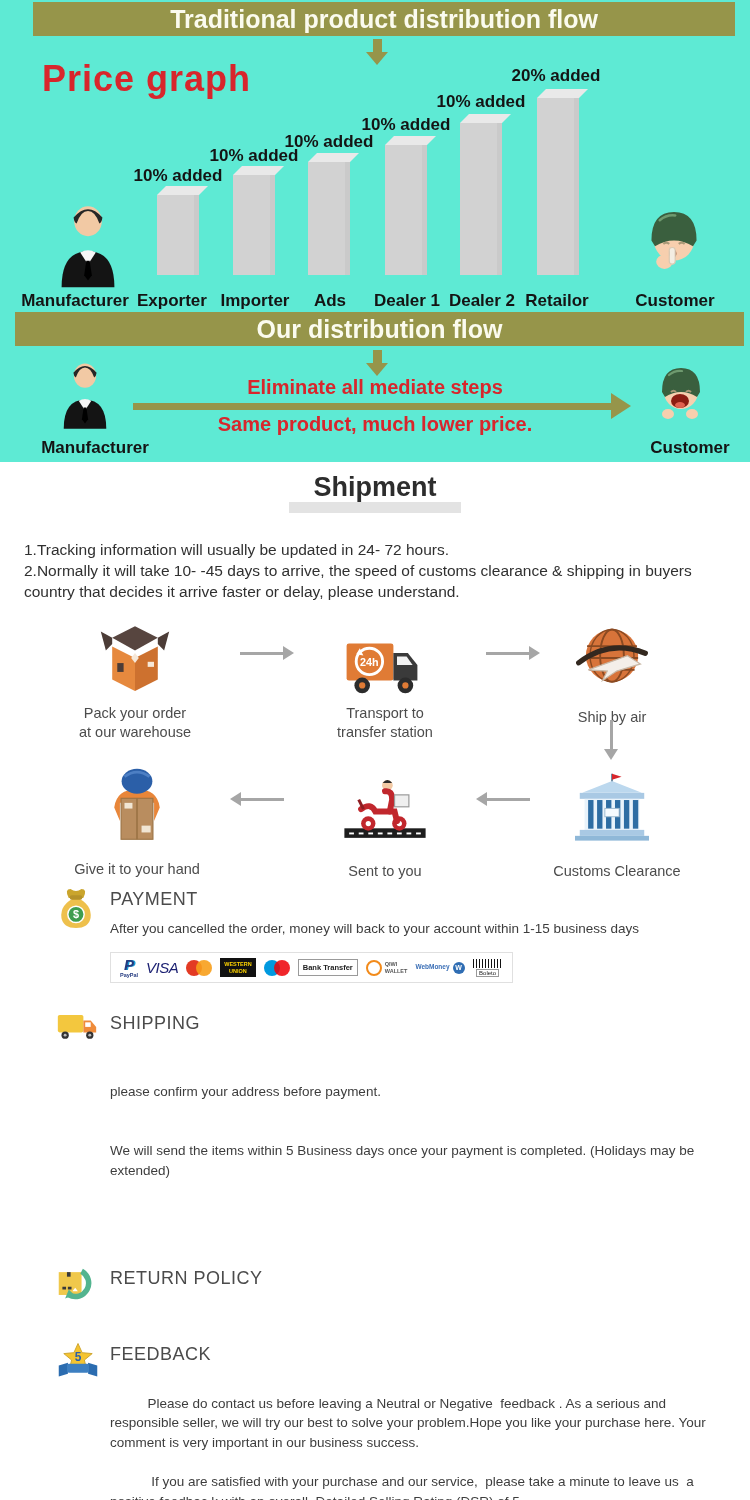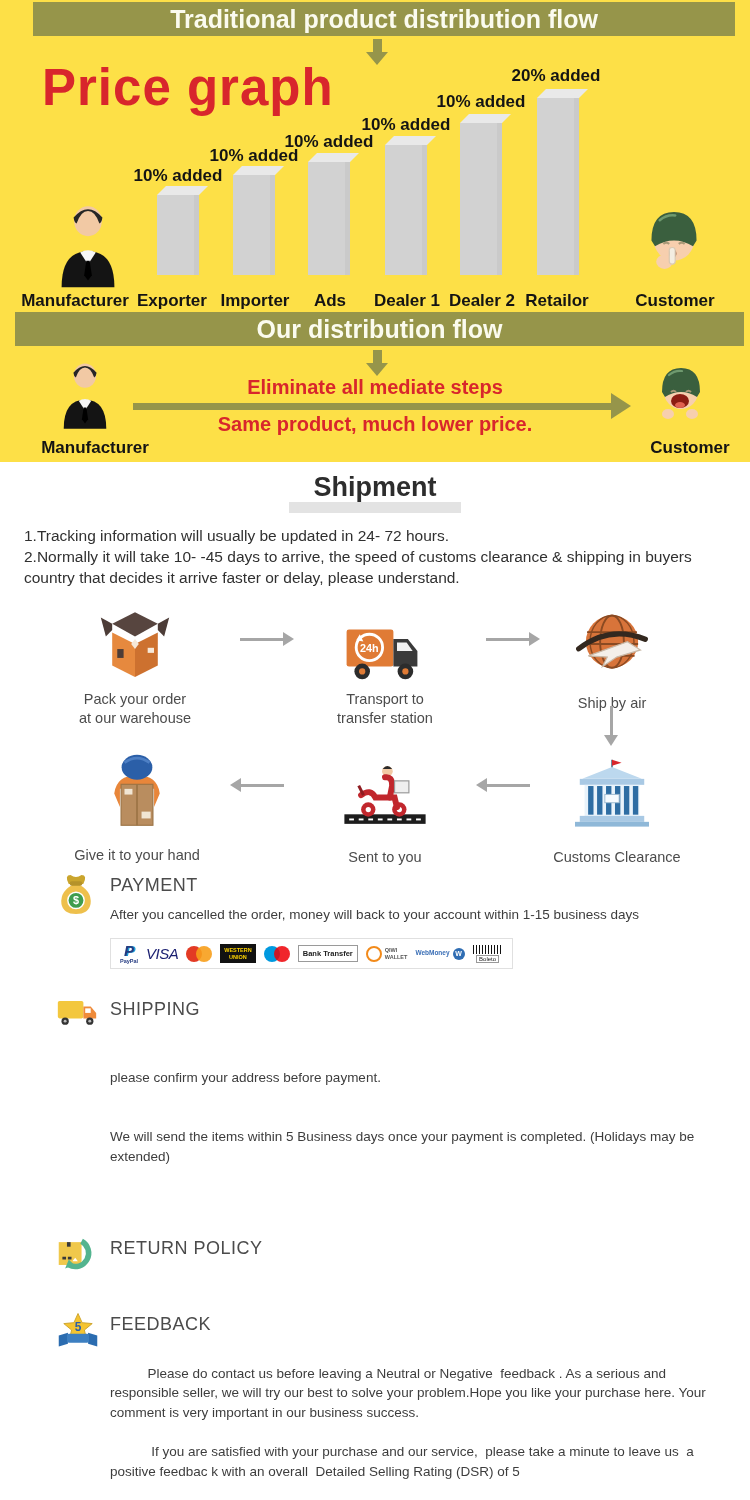--- a/index.html
+++ b/index.html
@@ -1,30 +1,30 @@
 <!DOCTYPE html>
 <html><head>
 <meta charset="utf-8">
 <style>
   html,body{margin:0;padding:0;background:#fff;}
   .page{position:relative;width:750px;height:1500px;background:#fff;overflow:hidden;
         font-family:"Liberation Sans","DejaVu Sans",sans-serif;color:#333;}
 
   
-  .hero{position:absolute;top:0;left:0;width:750px;height:462px;background:#fde047;}
+  .hero{position:absolute;top:0;left:0;width:750px;height:462px;background:#5eead4;}
   .obanner{position:absolute;background:#96954a;color:#fbfbee;font-weight:bold;
            font-size:25px;text-align:center;line-height:34px;height:34px;}
   .b1{top:2px;left:33px;width:702px;}
   .b2{top:312px;left:15px;width:729px;}
   .odarrow{position:absolute;width:9px;height:13px;background:#96954a;}
   .odarrow::after{content:'';position:absolute;top:13px;left:-7px;
     border-top:13px solid #96954a;border-left:11px solid transparent;border-right:11px solid transparent;}
   .da1{top:39px;left:373px;}
   .da2{top:350px;left:373px;}
-  .price-title{position:absolute;top:58px;left:42px;font-size:51px;font-weight:bold;
+  .price-title{position:absolute;top:58px;left:42px;font-size:36px;font-weight:bold;
                color:#d8262c;letter-spacing:1px;}
   .pbar{position:absolute;bottom:187px;width:42px;background:#d2d2d2;}
   .pbar::before{content:'';position:absolute;top:-9px;left:0;width:100%;height:9px;
     background:#e9e9e9;transform:skewX(-45deg);transform-origin:0 100%;}
   .pbar::after{content:'';position:absolute;right:0;top:0;width:5px;height:100%;background:#c3c3c3;opacity:.55;}
   .pb1{left:157px}.pb2{left:233px}.pb3{left:308px}.pb4{left:385px}.pb5{left:460px}.pb6{left:537px}
   .added{position:absolute;width:112px;text-align:center;font-size:17px;font-weight:bold;color:#141414;}
   .ad1{left:122px;top:166px}.ad2{left:198px;top:146px}.ad3{left:273px;top:132px}
   .ad4{left:350px;top:115px}.ad5{left:425px;top:92px}.ad6{left:500px;top:66px}
   .xlab{position:absolute;top:291px;width:112px;text-align:center;font-size:17px;font-weight:bold;color:#141414;}
@@ -42,21 +42,21 @@
     border-left:20px solid #96954a;border-top:13px solid transparent;border-bottom:13px solid transparent;}
   .flow-lab{position:absolute;top:438px;width:130px;text-align:center;
             font-size:17px;font-weight:bold;color:#141414;}
   .flm{left:30px}.flc{left:625px}
 
   
   .content{position:absolute;top:462px;left:0;width:750px;}
   .ship-title-wrap{position:relative;text-align:center;margin-top:10px;height:44px;}
   .ship-underlay{position:absolute;left:289px;bottom:3px;width:172px;height:11px;background:#e3e3e3;}
   .ship-title{position:relative;font-size:27px;font-weight:bold;color:#2d2d2d;}
-  .ship-paras{margin:9px 24px 0 24px;font-size:15.5px;color:#303030;line-height:1.36;}
+  .ship-paras{margin:23px 24px 0 24px;font-size:15.5px;color:#303030;line-height:1.36;}
 
   .steps{position:relative;height:268px;margin-top:14px;}
   .sicon{position:absolute;width:90px;height:80px;display:flex;align-items:center;justify-content:center;}
   .si-pack{left:90px;top:2px}.si-truck{left:340px;top:12px}.si-globe{left:567px;top:2px}
   .si-hand{left:92px;top:148px}.si-scooter{left:340px;top:152px}.si-customs{left:567px;top:150px}
   .scap{position:absolute;width:180px;text-align:center;font-size:14.5px;color:#4c4c4c;
         white-space:pre-line;line-height:1.3;}
   .sc-pack{left:45px;top:88px}.sc-truck{left:295px;top:88px}.sc-globe{left:522px;top:92px}
   .sc-hand{left:47px;top:244px}.sc-scooter{left:295px;top:246px}.sc-customs{left:527px;top:246px}
   .harrow{position:absolute;width:44px;height:3px;background:#a6a6a6;}
@@ -68,21 +68,21 @@
   .ar2a{left:240px;top:182px}.ar2b{left:486px;top:182px}
   .varrow{position:absolute;left:610px;top:104px;width:3px;height:30px;background:#a6a6a6;}
   .varrow::after{content:'';position:absolute;bottom:-10px;left:-6px;
     border-top:11px solid #a6a6a6;border-left:7px solid transparent;border-right:7px solid transparent;}
 
   .sec{display:flex;margin-left:56px;margin-right:30px;}
   .sec-icon{width:42px;flex:none;padding-top:0px;}
   .sec-body{margin-left:12px;width:606px;}
   .sec-h{font-size:18px;color:#4b4b4b;letter-spacing:.5px;margin:3px 0 0 0;font-weight:normal;}
   .sec-p{font-size:13.5px;color:#3d3d3d;line-height:1.45;margin-top:9px;white-space:pre-wrap;}
-  .m-pay{margin-top:2px}.m-shipping{margin-top:27px}.m-return{margin-top:30px}.m-fb{margin-top:34px}
+  .m-pay{margin-top:2px}.m-shipping{margin-top:27px}.m-return{margin-top:46px}.m-fb{margin-top:34px}
 
   .paystrip{display:flex;align-items:center;gap:8px;border:1px solid #e0e0e0;background:#fff;
             padding:4px 9px;margin-top:13px;width:max-content;}
   .pm{display:flex;flex-direction:column;align-items:center;justify-content:center;line-height:1;}
   .pp-p{font-size:15px;font-weight:bold;font-style:italic;color:#253b80;text-shadow:1.5px 0 #179bd7;}
   .pp-t{font-size:5.5px;color:#253b80;font-weight:bold;margin-top:1px;}
   .visa{font-size:15px;font-weight:normal;font-style:italic;color:#1a1f71;letter-spacing:-.5px;}
   .mc{position:relative;width:26px;height:16px;}
   .mc i{position:absolute;top:0;width:16px;height:16px;border-radius:50%;}
   .mc .c1{left:0;background:#e33a24;}.mc .c2{right:0;background:#f79e1b;opacity:.9;}

